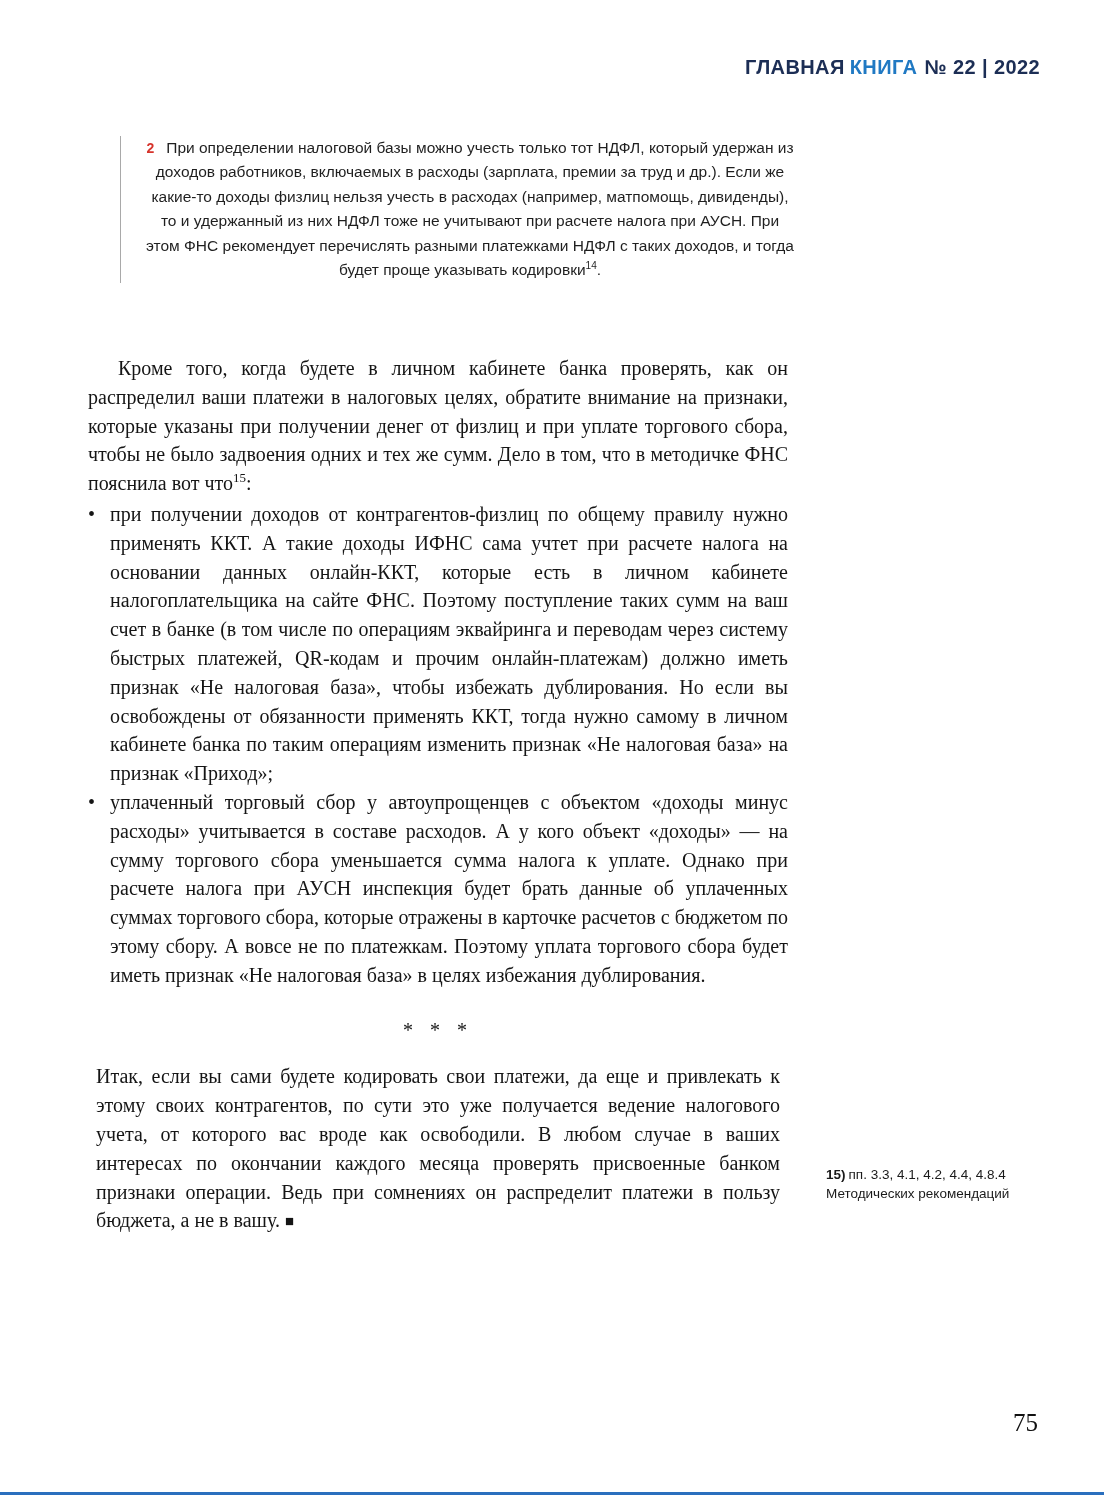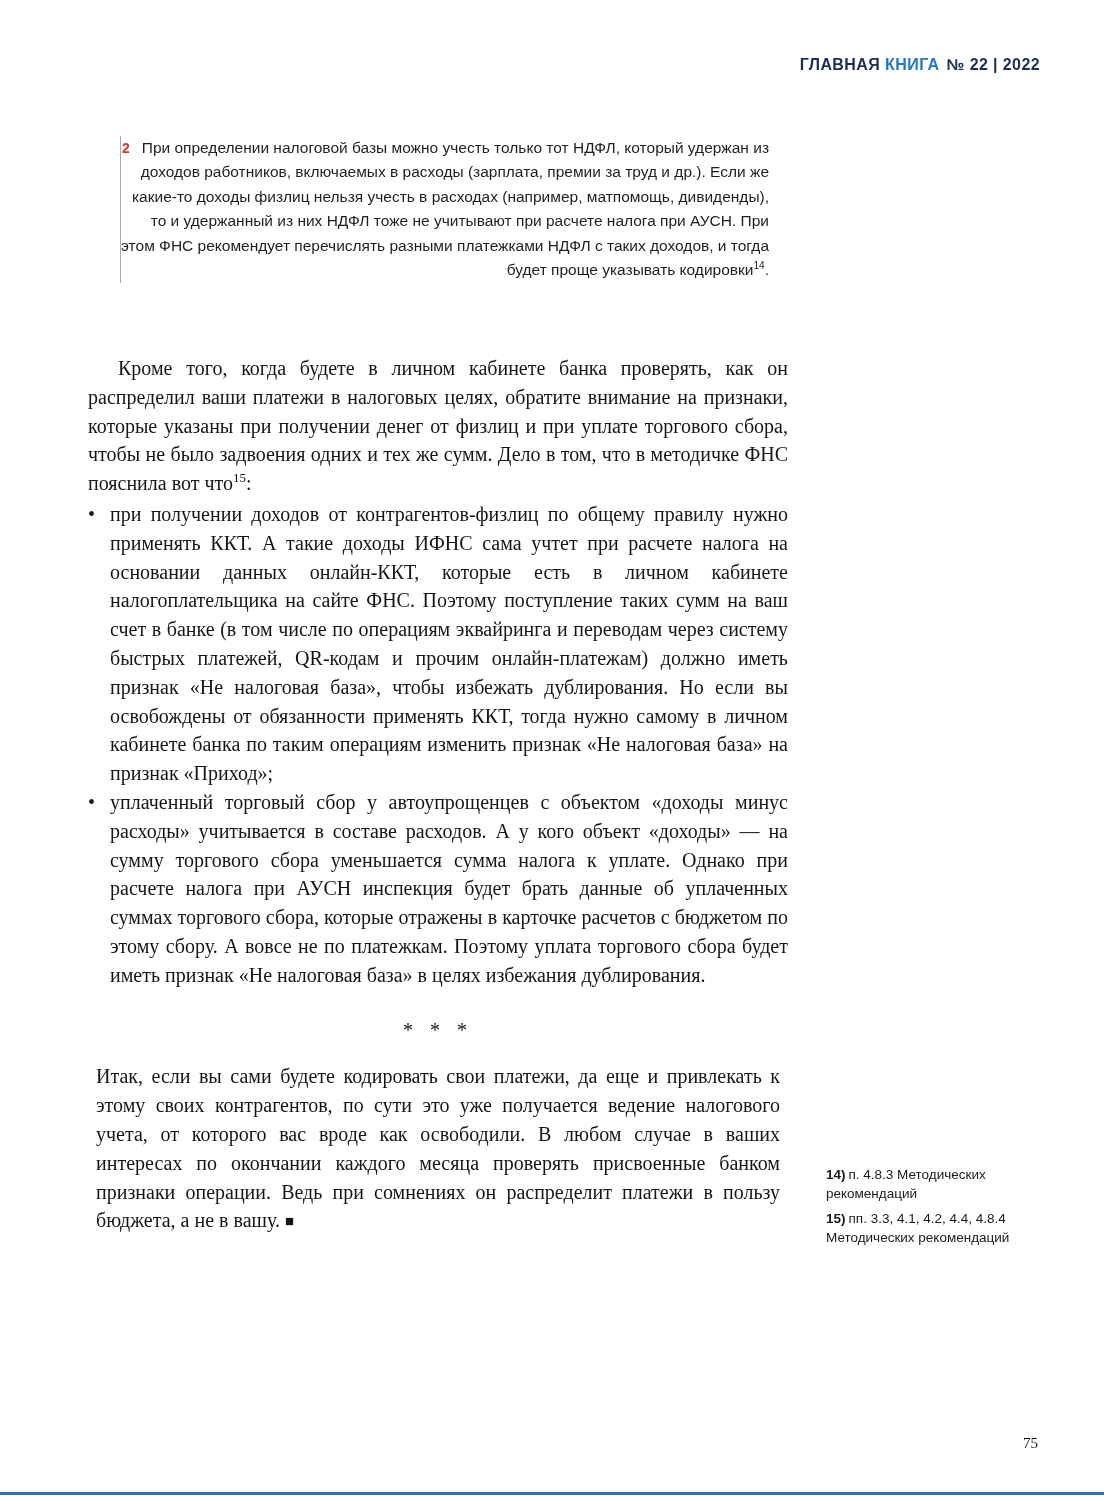--- a/index.html
+++ b/index.html
@@ -10,40 +10,41 @@
     font-family: "Liberation Serif", serif;
     color: #151515;
     overflow: hidden;
   }
 
   
   .header {
     position: absolute;
     top: 56px; right: 64px;
     font-family: "Liberation Sans", sans-serif;
-    font-size: 16px;
+    font-size: 20px;
     font-weight: bold;
     letter-spacing: 0.4px;
     white-space: nowrap;
   }
   .header .brand-dark { color: #1c2e55; }
   .header .brand-blue { color: #2079c3; margin-left: 5px; }
   .header .issue { color: #1c2e55; margin-left: 7px; font-weight: bold; }
 
   
   .note {
     position: absolute;
     top: 136px; left: 120px;
     width: 648px;
     border-left: 1px solid #a9a9a9;
+    padding-left: 25px;
     font-family: "Liberation Sans", sans-serif;
     font-size: 15.5px;
     line-height: 1.58;
     color: #1f1f1f;
-    text-align: right;
+    text-align: center;
   }
   .note .marker {
     color: #d6332b;
     font-weight: bold;
     font-size: 14px;
     margin-right: 12px;
   }
   sup { font-size: 0.65em; line-height: 0; }
 
   
@@ -85,22 +86,22 @@
     line-height: 1.4;
     color: #1a1a1a;
     text-align: left;
   }
   .footnotes .fn { margin-bottom: 6px; }
   .footnotes .fn-id { font-weight: bold; margin-right: 3px; }
 
   
   .page-number {
     position: absolute;
-    right: 66px; bottom: 48px;
-    font-size: 15px;
+    right: 66px; bottom: 63px;
+    font-size: 25px;
     color: #111;
   }
 
   
   .bottom-rule {
     position: absolute;
     left: 0; right: 0; bottom: 5px;
     height: 3px;
     background: #2a6fbe;
   }
@@ -132,23 +133,20 @@
       </li>
     </ul>
 
     <div class="separator">* * *</div>
 
     <p class="closing"><span>Итак, если вы сами будете кодировать свои платежи, да еще и привлекать к этому своих контрагентов, по сути это уже получается ведение налогового учета, от которого вас вроде как освободили. В любом случае в ваших интересах по окончании каждого месяца проверять присвоенные банком признаки операции. Ведь при сомнениях он распределит платежи в пользу бюджета, а не в вашу. </span><span class="end-mark">■</span></p>
   </div>
 
   <div class="footnotes">
     <div class="fn">
-      <span class="fn-id">14)</span><span>п. 4.8.3 Методических рекомендаций</span>
-    </div>
-    <div class="fn">
       <span class="fn-id">15)</span><span>пп. 3.3, 4.1, 4.2, 4.4, 4.8.4 Методических рекомендаций</span>
     </div>
   </div>
 
   <div class="page-number">75</div>
 
   <div class="bottom-rule"></div>
 
 </div>
 

